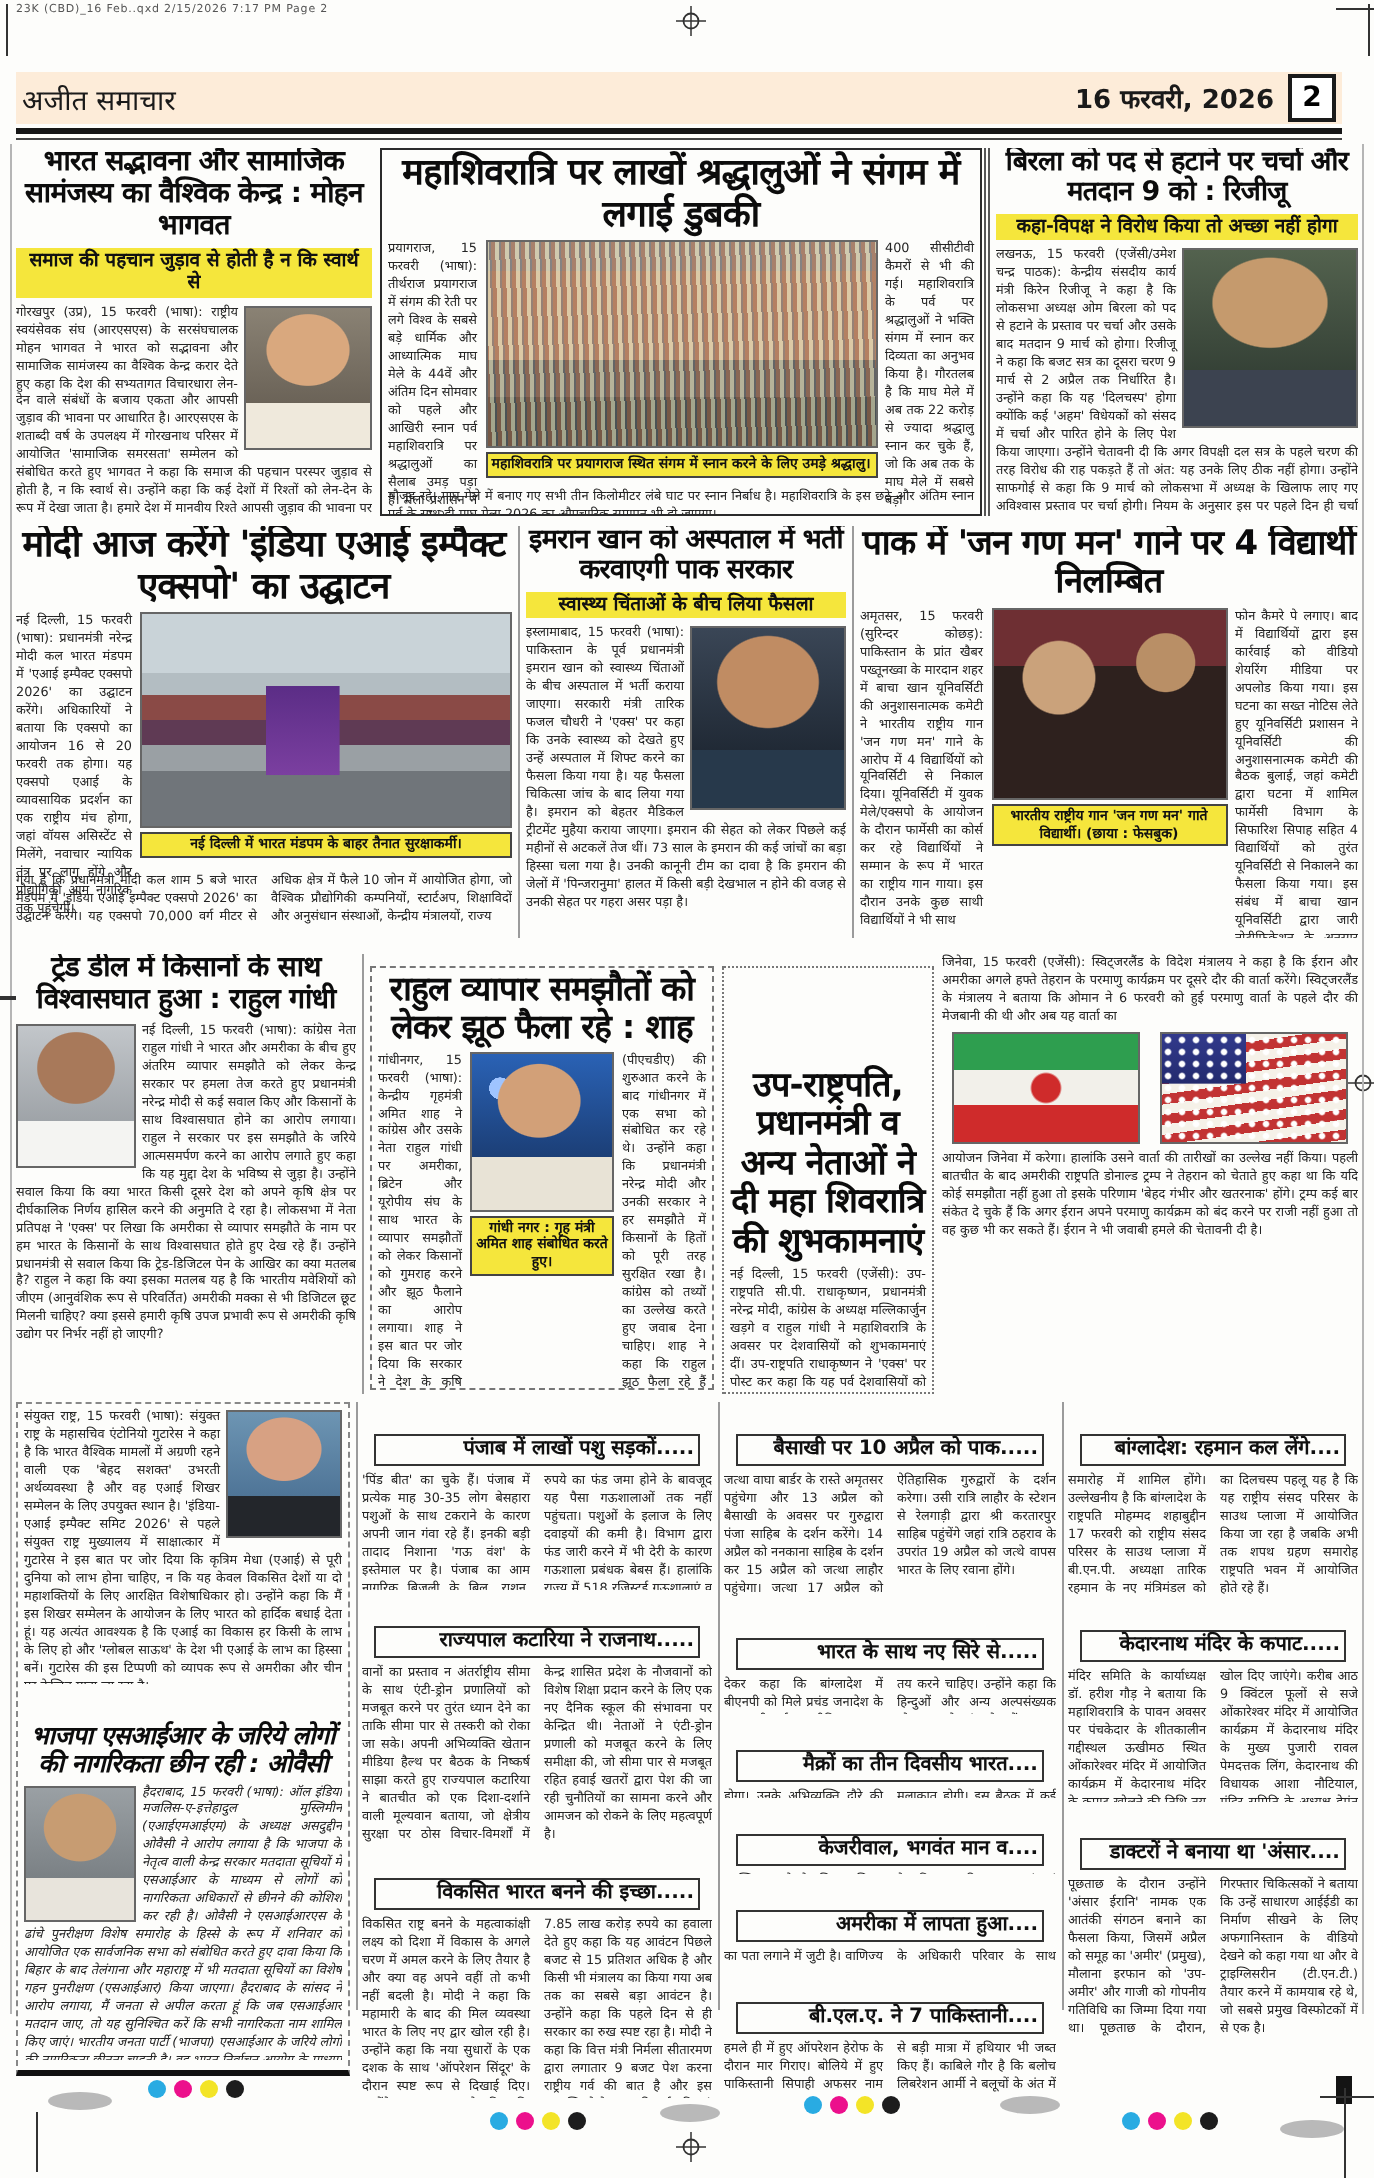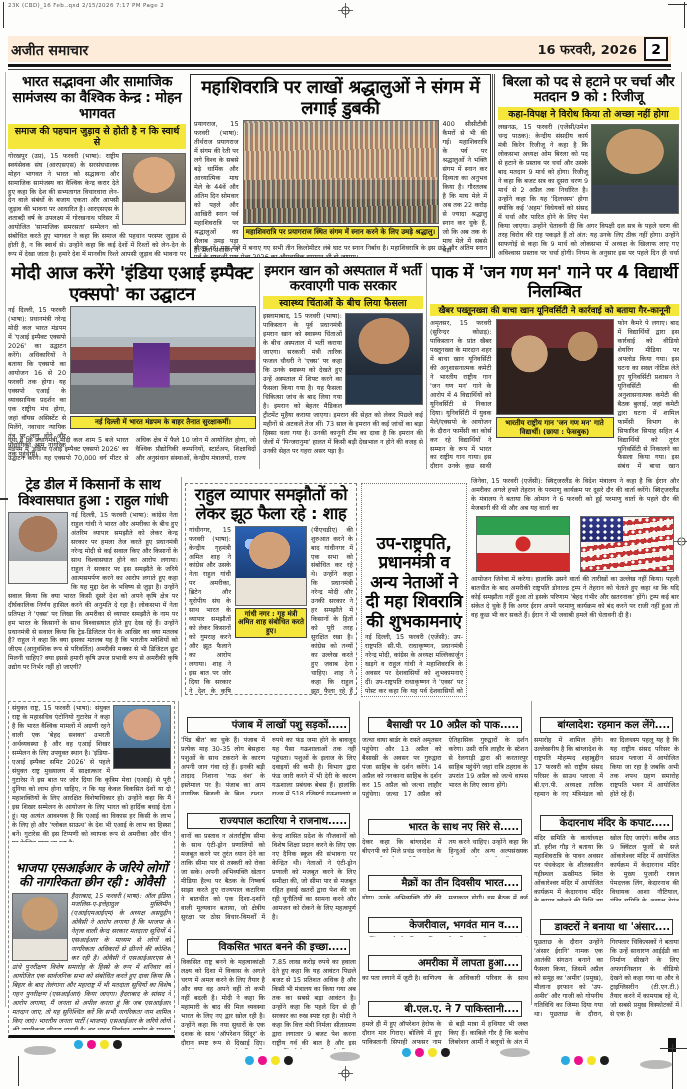--- a/index.html
+++ b/index.html
@@ -7,21 +7,21 @@
         font-family:"DejaVu Sans","Liberation Sans",sans-serif;overflow:hidden;margin:0 auto;}
   :root{--yellow:#f5e63c;--ink:#111;--peach:#fdecd9;}
 
   .slug{position:absolute;top:2px;left:8px;font-size:5.5px;color:#555;letter-spacing:.4px;white-space:nowrap;}
 
   .xhair{position:absolute;width:15px;height:15px;}
   .cropline{position:absolute;background:#333;}
 
   .masthead{position:absolute;left:8px;top:36px;width:663px;height:26px;background:var(--peach);
             display:flex;align-items:center;box-sizing:border-box;padding:0 3px;}
-  .paper-name{font-weight:bold;font-size:14px;color:#1a1a1a;}
+  .paper-name{font-weight:normal;font-size:14px;color:#1a1a1a;}
   .mast-right{margin-left:auto;display:flex;align-items:center;gap:7px;}
   .mast-date{font-weight:bold;font-size:13px;color:#1a1a1a;}
   .page-num{width:20px;height:20px;border:2px solid #1a1a1a;background:#fff;display:flex;
             align-items:center;justify-content:center;font-weight:bold;font-size:14px;}
   .hrule{position:absolute;left:8px;width:663px;background:#161616;}
 
   .art{position:absolute;overflow:hidden;box-sizing:border-box;}
   .hl{font-weight:700;text-align:center;color:#0c0c0c;line-height:1.14;letter-spacing:-.3px;margin:0 0 2px 0;}
   .sub{background:var(--yellow);font-weight:700;text-align:center;font-size:9.5px;line-height:1.2;
        padding:1px 2px;margin:1px 0 3px 0;color:#111;}
@@ -171,21 +171,20 @@
     <div class="sub">स्वास्थ्य चिंताओं के बीच लिया फैसला</div>
     <div class="bod">
       <span class="photo portrait ph-imran float-r" style="width:78px;height:92px;"></span>
       <span>इस्लामाबाद, 15 फरवरी (भाषा): पाकिस्तान के पूर्व प्रधानमंत्री इमरान खान को स्वास्थ्य चिंताओं के बीच अस्पताल में भर्ती कराया जाएगा। सरकारी मंत्री तारिक फजल चौधरी ने 'एक्स' पर कहा कि उनके स्वास्थ्य को देखते हुए उन्हें अस्पताल में शिफ्ट करने का फैसला किया गया है। यह फैसला चिकित्सा जांच के बाद लिया गया है। इमरान को बेहतर मैडिकल ट्रीटमेंट मुहैया कराया जाएगा। इमरान की सेहत को लेकर पिछले कई महीनों से अटकलें तेज थीं। 73 साल के इमरान की कई जांचों का बड़ा हिस्सा चला गया है। उनकी कानूनी टीम का दावा है कि इमरान की जेलों में 'पिन्जरानुमा' हालत में किसी बड़ी देखभाल न होने की वजह से उनकी सेहत पर गहरा असर पड़ा है।</span>
     </div>
   </div>
 
   <div class="vr" style="left:426px;top:263px;height:206px;"></div>
   <div class="art" id="b3" style="left:430px;top:263px;width:249px;height:206px;">
     <div class="hl" style="font-size:17px;">पाक में 'जन गण मन' गाने पर 4 विद्यार्थी निलम्बित</div>
-    <div class="sub" style="font-size:8.5px;">खैबर पख्तूनख्वा की बाचा खान यूनिवर्सिटी ने कार्रवाई को बताया गैर-कानूनी</div>
     <div class="flexrow">
       <div class="bod" style="flex:1;">अमृतसर, 15 फरवरी (सुरिन्दर कोछड़): पाकिस्तान के प्रांत खैबर पख्तूनख्वा के मारदान शहर में बाचा खान यूनिवर्सिटी की अनुशासनात्मक कमेटी ने भारतीय राष्ट्रीय गान 'जन गण मन' गाने के आरोप में 4 विद्यार्थियों को यूनिवर्सिटी से निकाल दिया। यूनिवर्सिटी में युवक मेले/एक्सपो के आयोजन के दौरान फार्मेसी का कोर्स कर रहे विद्यार्थियों ने सम्मान के रूप में भारत का राष्ट्रीय गान गाया। इस दौरान उनके कुछ साथी विद्यार्थियों ने भी साथ</div>
       <div class="midstack" style="width:118px;">
         <div class="photo ph-students" style="width:118px;height:96px;"></div>
         <div class="cap">भारतीय राष्ट्रीय गान 'जन गण मन' गाते विद्यार्थी। (छाया : फेसबुक)</div>
       </div>
       <div class="bod" style="flex:1;">फोन कैमरे पे लगाए। बाद में विद्यार्थियों द्वारा इस कार्रवाई को वीडियो शेयरिंग मीडिया पर अपलोड किया गया। इस घटना का सख्त नोटिस लेते हुए यूनिवर्सिटी प्रशासन ने यूनिवर्सिटी की अनुशासनात्मक कमेटी की बैठक बुलाई, जहां कमेटी द्वारा घटना में शामिल फार्मेसी विभाग के सिफारिश सिपाह सहित 4 विद्यार्थियों को तुरंत यूनिवर्सिटी से निकालने का फैसला किया गया। इस संबंध में बाचा खान यूनिवर्सिटी द्वारा जारी नोटीफिकेशन के अनुसार उक्त 4 विद्यार्थियों को हॉस्टल छोड़ने के आदेश भी दिए गए हैं।</div>
     </div>
   </div>
 

